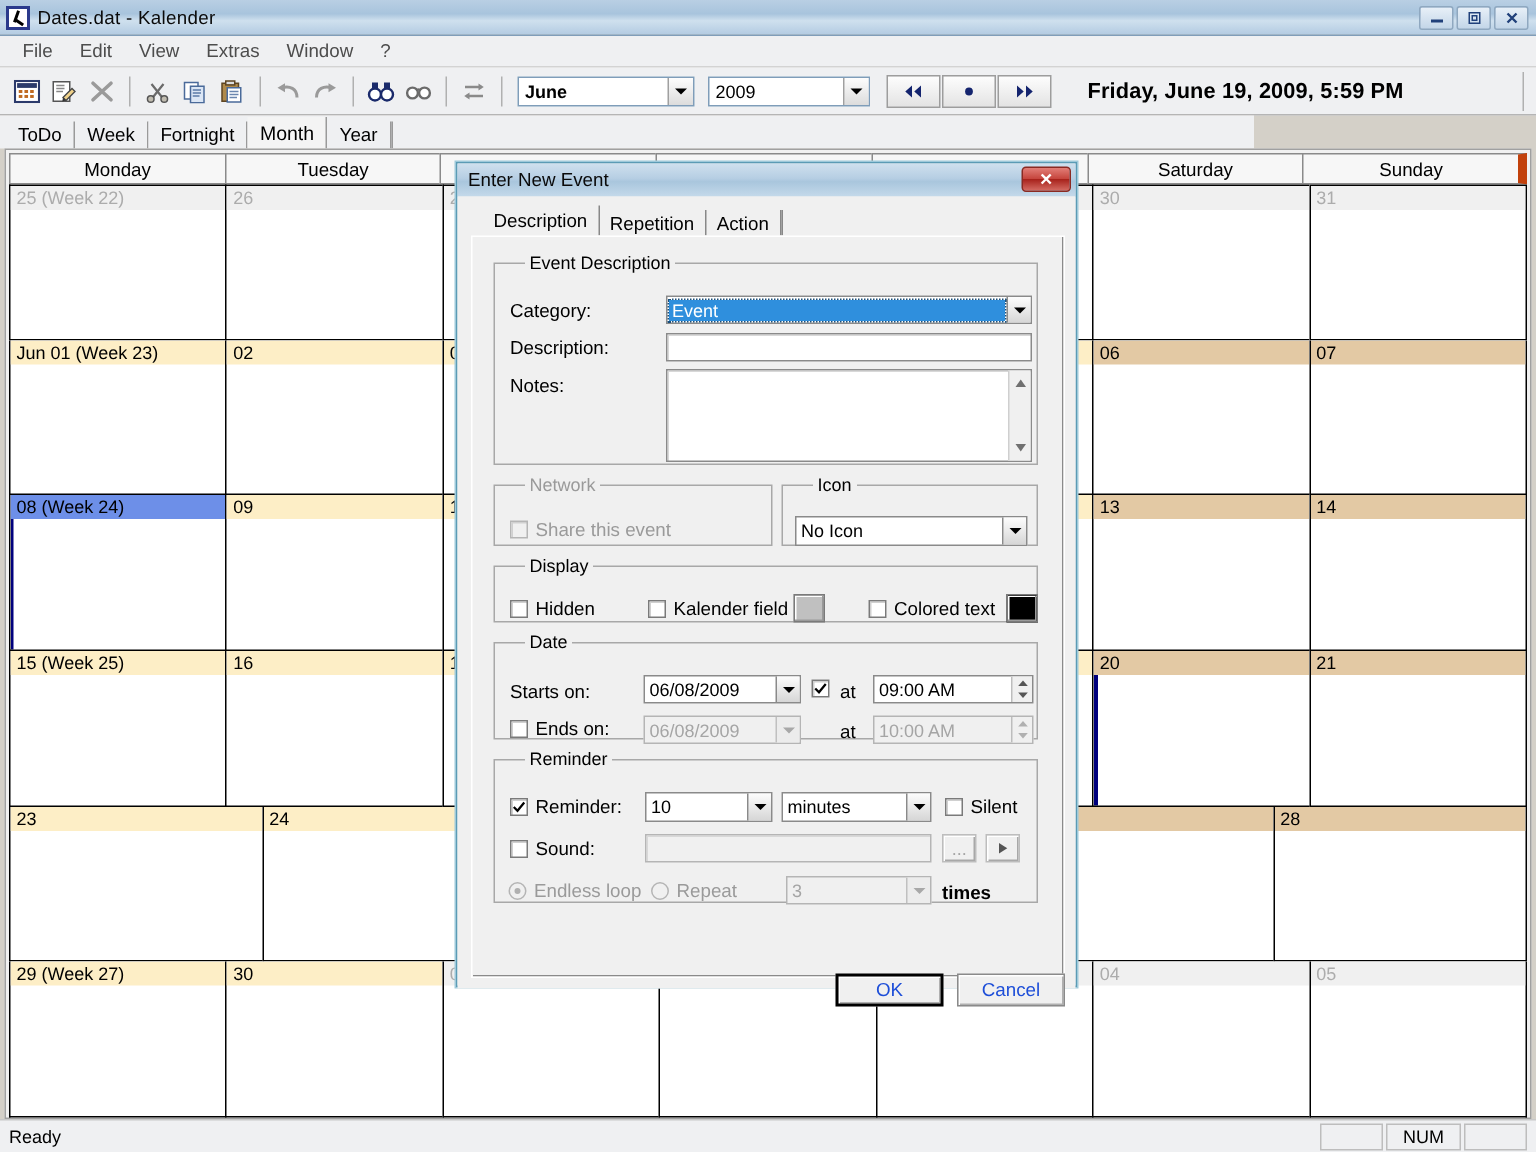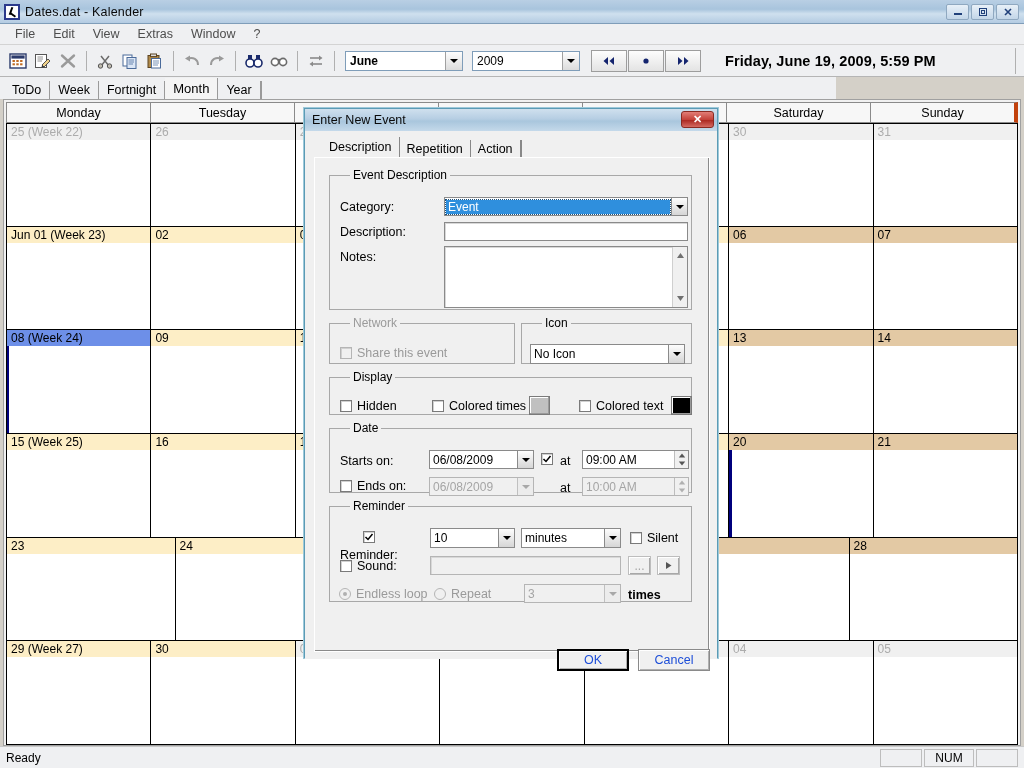--- a/index.html
+++ b/index.html
@@ -111,21 +111,21 @@
     position:absolute; left:3px; top:99px; width:1018px; height:647px;
     background:#f1f1f1; border:1px solid #a0a0a0;
     padding:2px;
   }
   .calhead { display:flex; height:21px; }
   .calhead .hc {
     flex:1 1 0; border:1px solid #8a8a8a; border-right:none;
     background:#f7f7f7; display:flex; align-items:center; justify-content:center;
     font-size:12.5px; color:#000;
   }
-  .calhead .hc:last-child { border-right:4px solid #c2410c;text-align:right; }
+  .calhead .hc:last-child { border-right:6px solid #c2410c;text-align:right; }
 
   .calbody { display:flex; flex-direction:column; height:622px; }
   .calrow { display:flex; flex:1 1 0; }
   .cell {
     flex:1 1 0; border:1px solid #000; border-right:none; border-top:none;
     background:#fff; position:relative; overflow:hidden;
   }
   .calrow:first-child .cell { border-top:1px solid #000; }
   .calrow .cell:last-child { border-right:1px solid #000; }
   .cell .daybar {
@@ -692,21 +692,21 @@
         </fieldset>
 
         <fieldset class="grp" style="left:14px; top:212px; width:363px; height:45px;">
           <legend>Display</legend>
           <div class="chk" style="left:10px; top:15px;">
             <div class="box"></div>
             <span>Hidden</span>
           </div>
           <div class="chk" style="left:102px; top:15px;">
             <div class="box"></div>
-            <span>Colored times</span>
+            <span>Kalender field</span>
           </div>
           <div class="swatch" id="swatch-field" style="left: 199px; top: 12px; width: 21px; height: 19px; background: rgb(192, 192, 192);"></div>
           <div class="chk" style="left:249px; top:15px;">
             <div class="box"></div>
             <span>Colored text</span>
           </div>
           <div class="swatch" id="swatch-text" style="left: 341px; top: 12px; width: 21px; height: 19px; background: rgb(0, 0, 0);"></div>
         </fieldset>
 
         <fieldset class="grp" style="left:14px; top:263px; width:363px; height:72px;">
@@ -766,21 +766,21 @@
                     <path d="M4,4.4 L0.8,0.6 L7.2,0.6 Z" fill="#b0b0b0"></path>
                   </svg>
                 </div>
             </div>
           </div>
         </fieldset>
 
         <fieldset class="grp" style="left:14px; top:341px; width:363px; height:103px;">
           <legend>Reminder</legend>
 
-          <div class="chk" style="left:10px; top:18px;flex-direction:column;">
+          <div class="chk" style="left:10px; top:18px;">
             <div class="box">
               <svg class="tick" viewBox="0 0 10 10">
                   <path d="M1.5,5 L4,7.5 L8.5,2" stroke="#000" stroke-width="1.5" fill="none"></path>
                 </svg>
             </div>
             <span>Reminder:</span>
           </div>
           <div class="cbox" style="left:100px; top:15px; width:85px; height:20px;">
             <div class="cv">10</div>
             <div class="cb">

